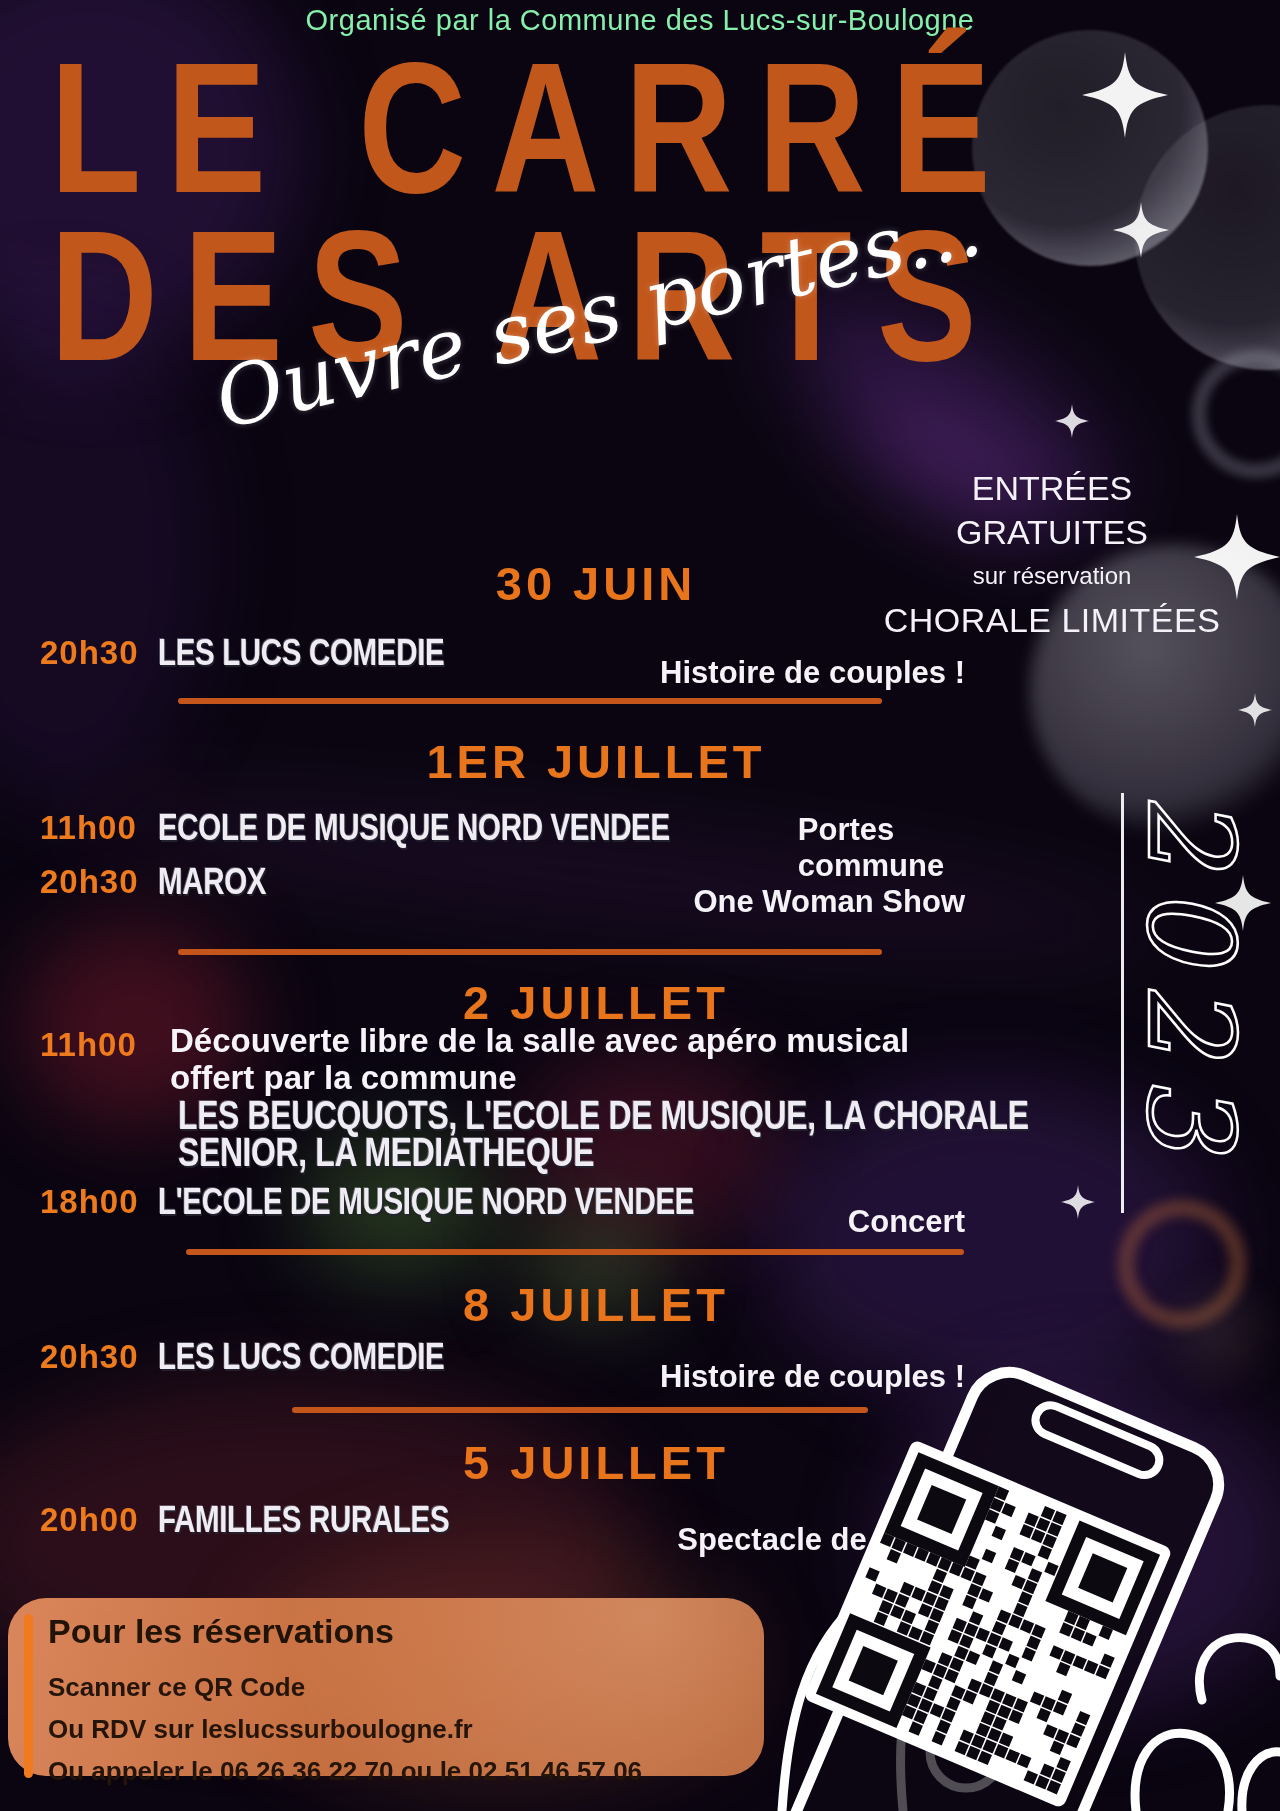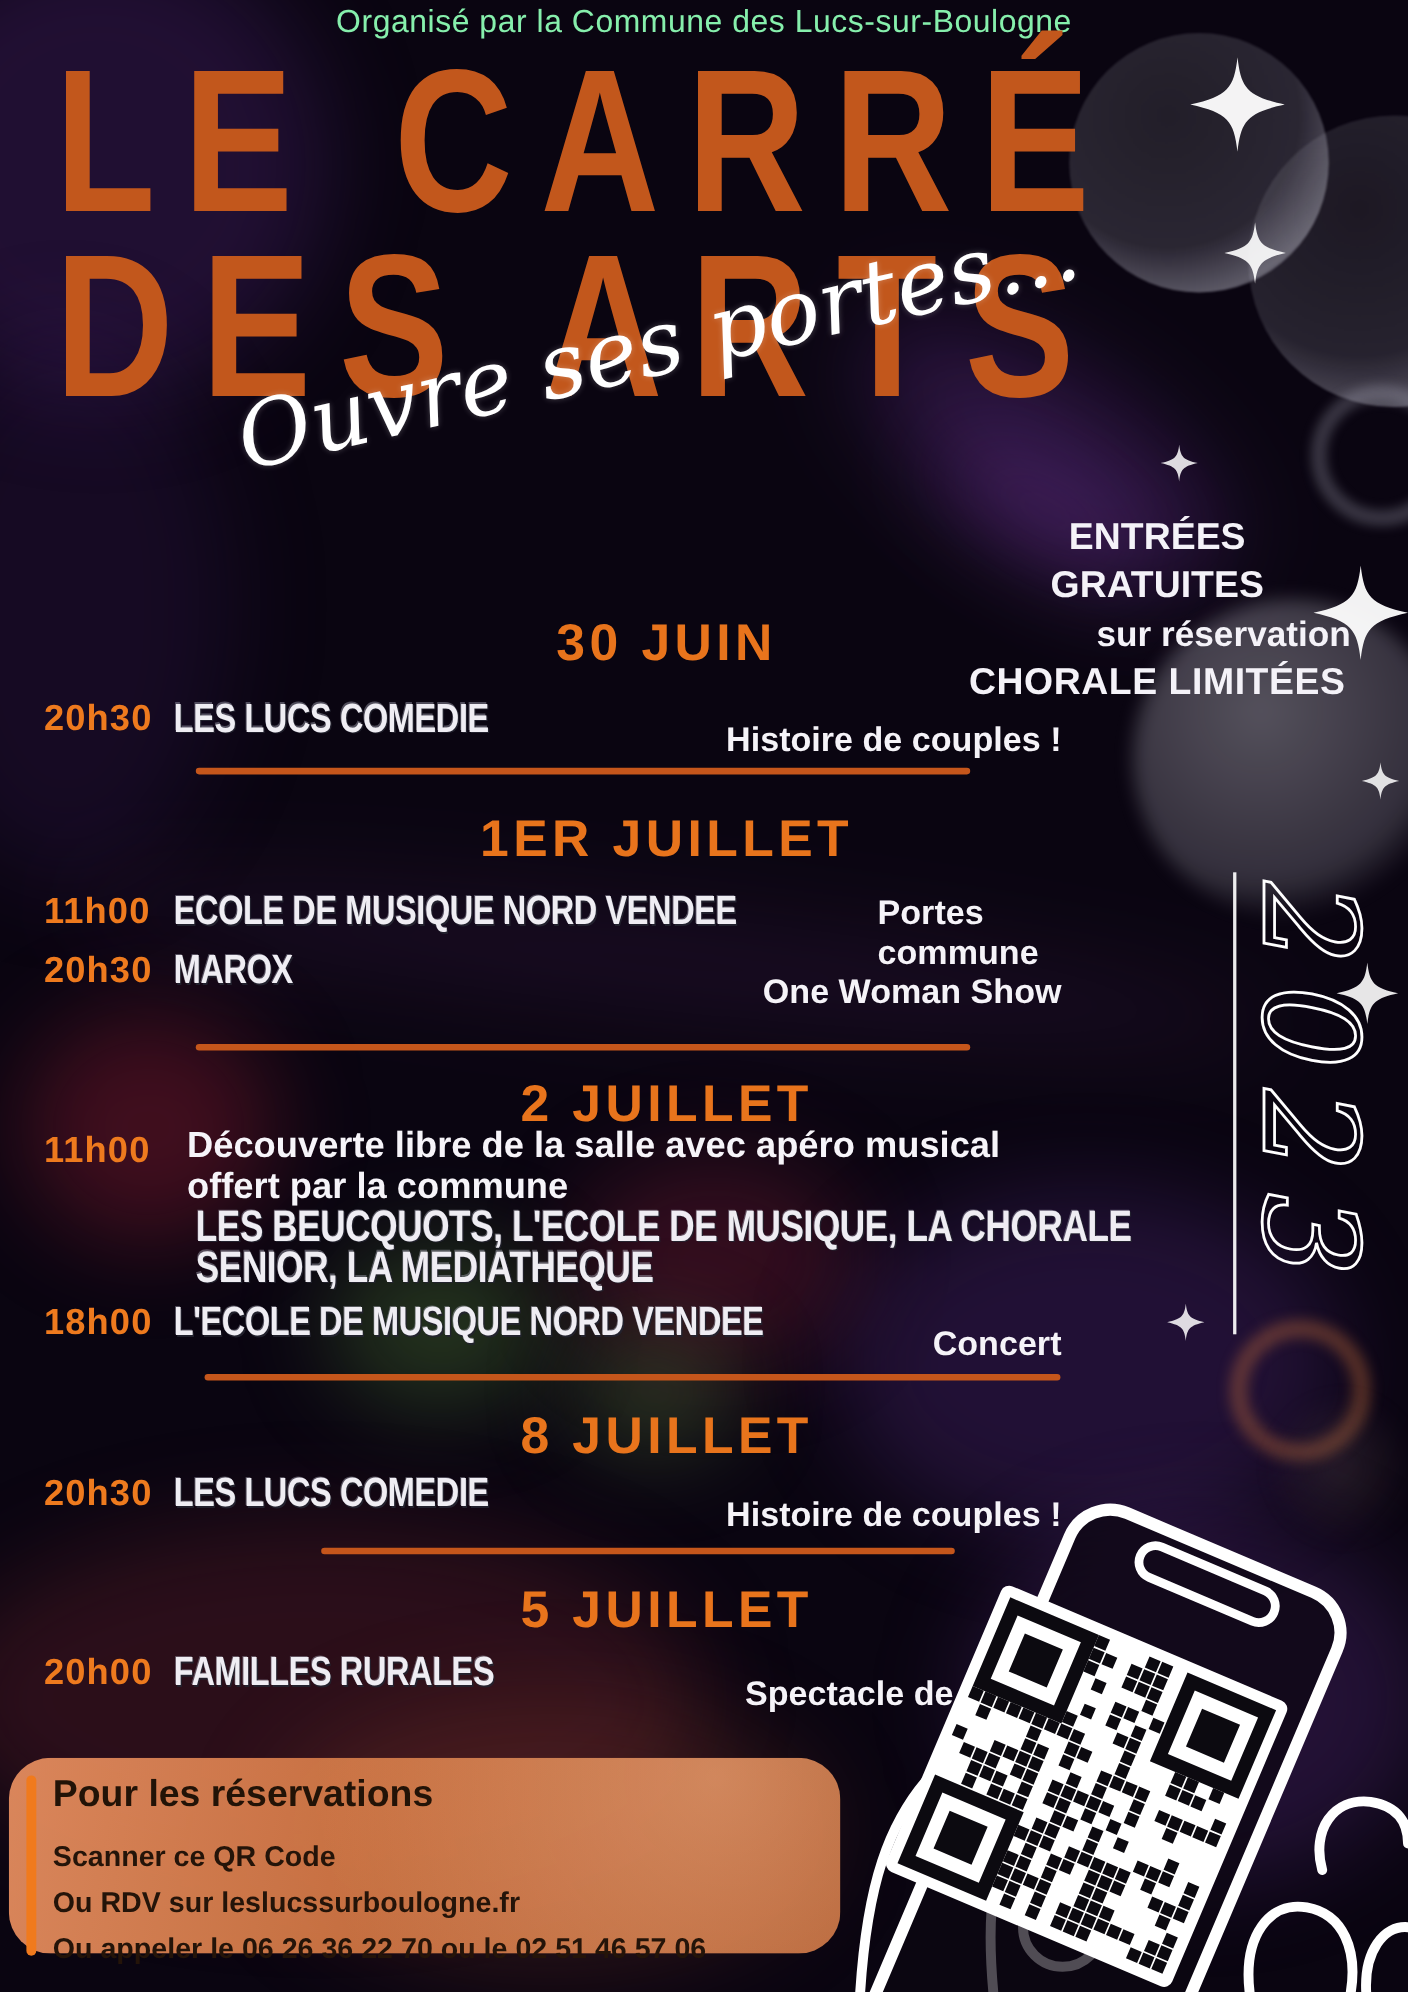--- a/index.html
+++ b/index.html
@@ -19,26 +19,26 @@
     transform:scale(.84,1.04);transform-origin:left top;}
   .t1{top:36px;}
   .t2{top:204px;}
   
   .tagline{position:absolute;left:228px;top:352px;white-space:nowrap;
     font-family:"DejaVu Serif",serif;font-style:italic;font-size:82px;color:#ffffff;
     transform:rotate(-13deg);transform-origin:left bottom;
     text-shadow:0 0 6px rgba(255,255,255,.25);}
   
   .info{position:absolute;left:876px;top:466px;width:352px;text-align:center;
-    color:#f4f2f8;font-weight:bold;}
+    color:#f4f2f8;font-weight:normal;}
   .info .i1{font-size:34px;line-height:44px;}
-  .info .i2{font-size:32px;line-height:44px;text-align:right;}
+  .info .i2{font-size:24px;line-height:44px;}
   .info .i3{font-size:34px;line-height:44px;letter-spacing:.5px;}
   
-  .dh{position:absolute;left:176px;width:860px;text-align:center;
+  .dh{position:absolute;left:166px;width:860px;text-align:center;
     font-size:47px;line-height:47px;font-weight:bold;color:#e8741c;letter-spacing:4px;}
   
   .row{position:absolute;left:40px;width:925px;display:flex;align-items:center;height:42px;}
   .time{width:118px;flex:none;font-size:33px;font-weight:bold;color:#ee7a1e;letter-spacing:1px;}
   .ename{font-size:37px;font-weight:bold;color:#efedf3;white-space:nowrap;
     transform:scale(.8,1);transform-origin:left center;letter-spacing:-.5px;
     text-shadow:1.5px 1.5px 0 rgba(35,35,48,.9),-1px -1px 0 rgba(165,165,180,.45);}
   .edetail{margin-left:auto;font-size:31px;font-weight:bold;color:#f5f3f8;margin-top:40px;}
   .dv{position:absolute;height:6px;background:#c5561b;border-radius:3px;}
   

